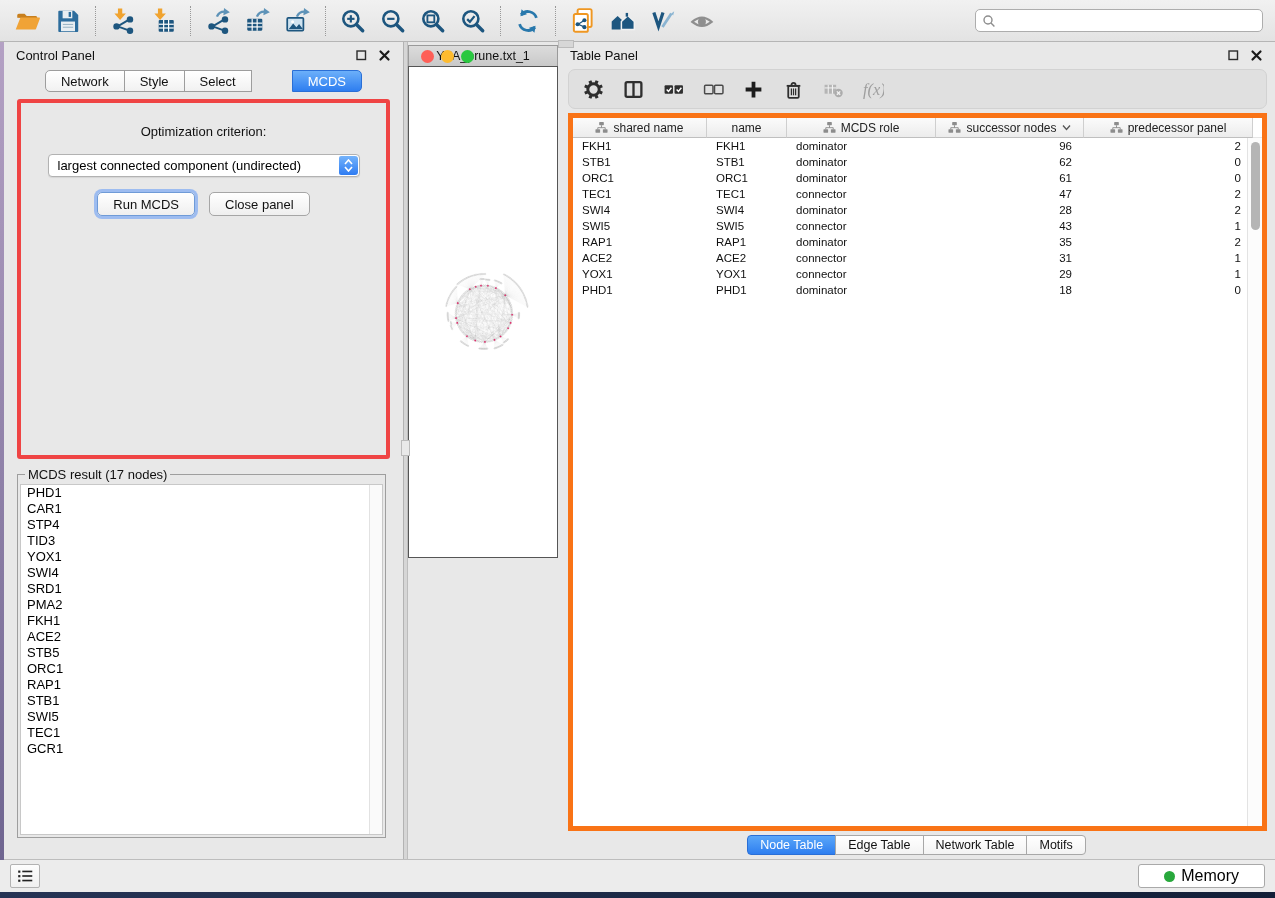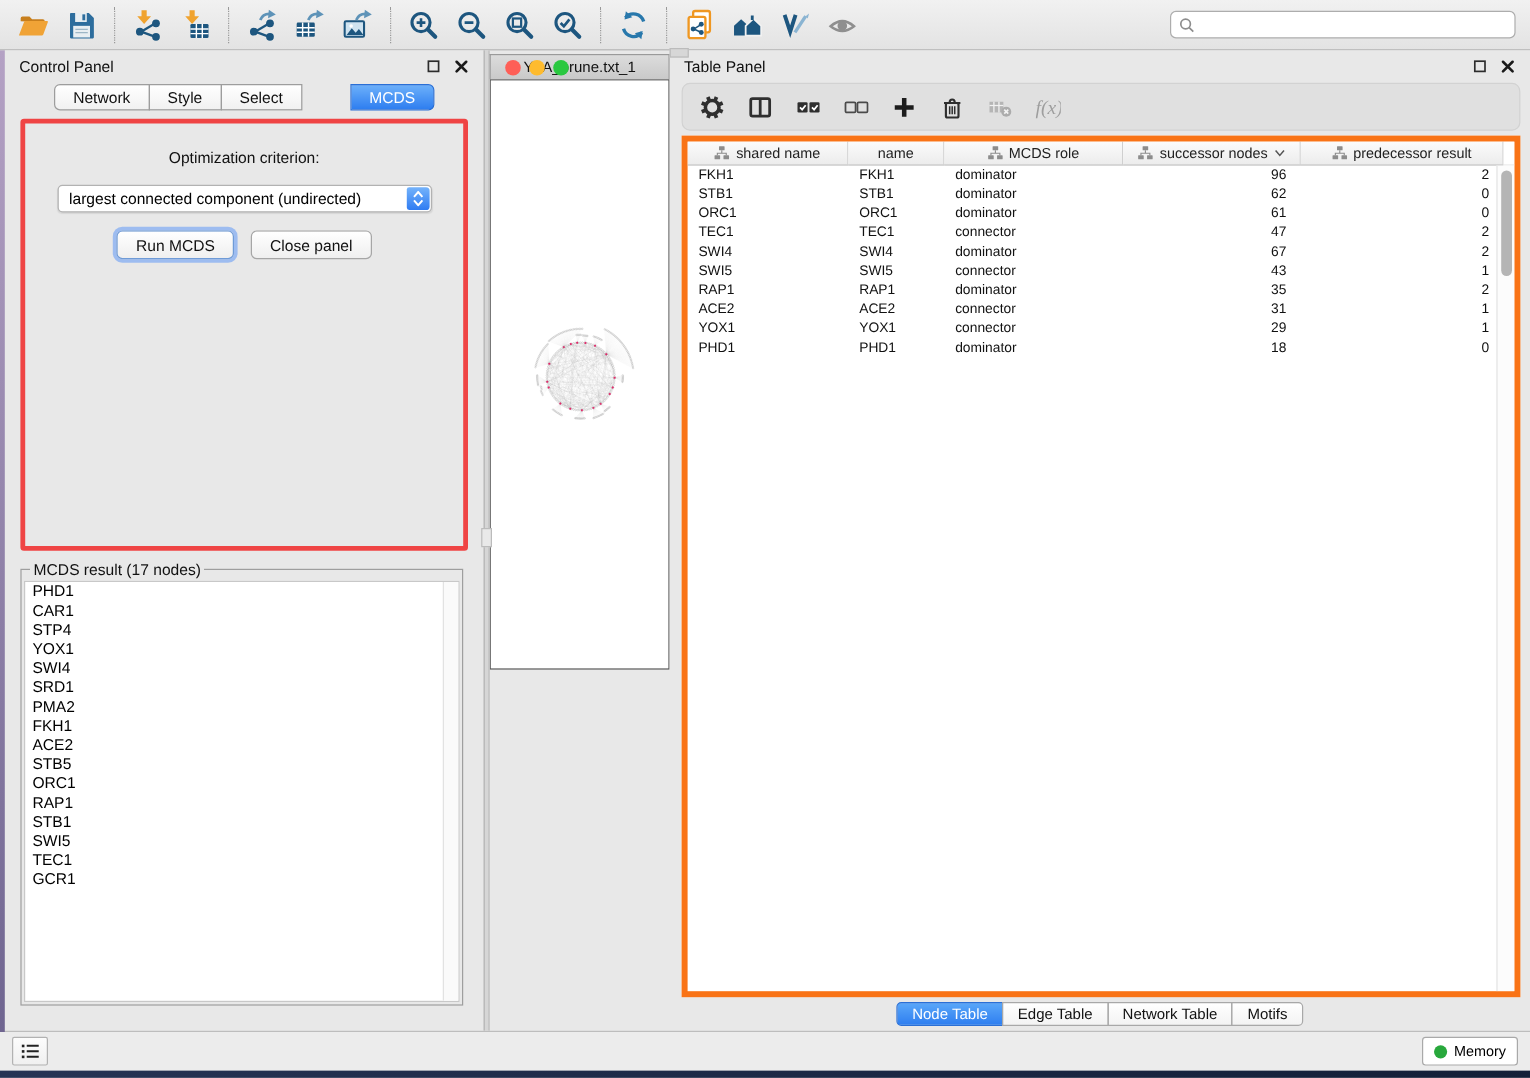--- a/index.html
+++ b/index.html
@@ -87,22 +87,22 @@
   .tp-tab { height:20px; padding:0 12px; font-size:12.5px; display:flex; align-items:center;
     background:linear-gradient(#ffffff,#f3f3f3); border:1px solid #a8a8a8; margin-left:-1px; color:#111; cursor:pointer; }
   .tp-tab:first-child { border-radius:4px 0 0 4px; margin-left:0; }
   .tp-tab:last-child { border-radius:0 4px 4px 0; }
   .tp-tab.active { background:linear-gradient(#5aa7f9,#2e7ef0); border-color:#2a6fd6; color:#fff; }
 
   
   .statusbar { height:33px; background:#ececec; border-top:1px solid #bdbdbd; position:relative; display:flex; align-items:center; }
   .list-btn { margin-left:10px; width:30px; height:24px; background:linear-gradient(#fdfdfd,#f0f0f0);
     border:1px solid #b2b2b2; border-radius:2px; display:flex; align-items:center; justify-content:center; cursor:pointer; }
-  .memory-btn { position:absolute; right:10px; top:4px; height:24px; padding:0 9px; background:#fff;
-    border:1px solid #a9a9a9; border-radius:3px; display:flex; align-items:center; gap:6px; font-size:12px; cursor:pointer; }
+  .memory-btn { position:absolute; right:10px; top:4px; height:24px; padding:0 25px; background:#fff;
+    border:1px solid #a9a9a9; border-radius:3px; display:flex; align-items:center; gap:6px; font-size:16px; cursor:pointer; }
   .mem-dot { width:11px; height:11px; border-radius:50%; }
 </style>
 </head>
 <body>
 
 <div class="app">
   <div class="toolbar">
     <div id="toolbarGroups" style="display:flex;align-items:center;">
         <button class="tb-btn">
           <svg width="28" height="28" viewBox="0 0 26 26">
@@ -309,20 +309,21 @@
             <button class="aq-btn">Close panel</button>
           </div>
         </div>
         <fieldset class="mcds">
           <legend>MCDS result (17 nodes)</legend>
           <div class="mcds-listwrap">
             <div id="mcdsList">
                 <div class="mcds-item">PHD1</div>
                 <div class="mcds-item">CAR1</div>
                 <div class="mcds-item">STP4</div>
+                <div class="mcds-item">TID3</div>
                 <div class="mcds-item">YOX1</div>
                 <div class="mcds-item">SWI4</div>
                 <div class="mcds-item">SRD1</div>
                 <div class="mcds-item">PMA2</div>
                 <div class="mcds-item">FKH1</div>
                 <div class="mcds-item">ACE2</div>
                 <div class="mcds-item">STB5</div>
                 <div class="mcds-item">ORC1</div>
                 <div class="mcds-item">RAP1</div>
                 <div class="mcds-item">STB1</div>
@@ -1201,21 +1202,21 @@
               </div>
               <div class="th">
                 <svg width="13" height="13" viewBox="0 0 14 14">
                   <g fill="#8c8c8c">
                     <rect x="4.5" y="1" width="5" height="3.6" rx=".5"></rect>
                     <rect x="0.5" y="9" width="5" height="3.6" rx=".5"></rect>
                     <rect x="8.5" y="9" width="5" height="3.6" rx=".5"></rect>
                   </g>
                   <path d="M7 4.6 V7.2 M3 9 V7.2 h8 V9" fill="none" stroke="#8c8c8c"></path>
                 </svg>
-                <span>predecessor result</span>
+                <span>predecessor panel</span>
               </div>
               <div class="th filler"></div>
             </div>
           <div class="tgrid" id="tableBody">
               <div class="td">FKH1</div>
               <div class="td">FKH1</div>
               <div class="td">dominator</div>
               <div class="td num">96</div>
               <div class="td num">2</div>
               <div class="td"></div>
@@ -1233,21 +1234,21 @@
               <div class="td"></div>
               <div class="td">TEC1</div>
               <div class="td">TEC1</div>
               <div class="td">connector</div>
               <div class="td num">47</div>
               <div class="td num">2</div>
               <div class="td"></div>
               <div class="td">SWI4</div>
               <div class="td">SWI4</div>
               <div class="td">dominator</div>
-              <div class="td num">67</div>
+              <div class="td num">28</div>
               <div class="td num">2</div>
               <div class="td"></div>
               <div class="td">SWI5</div>
               <div class="td">SWI5</div>
               <div class="td">connector</div>
               <div class="td num">43</div>
               <div class="td num">1</div>
               <div class="td"></div>
               <div class="td">RAP1</div>
               <div class="td">RAP1</div>

